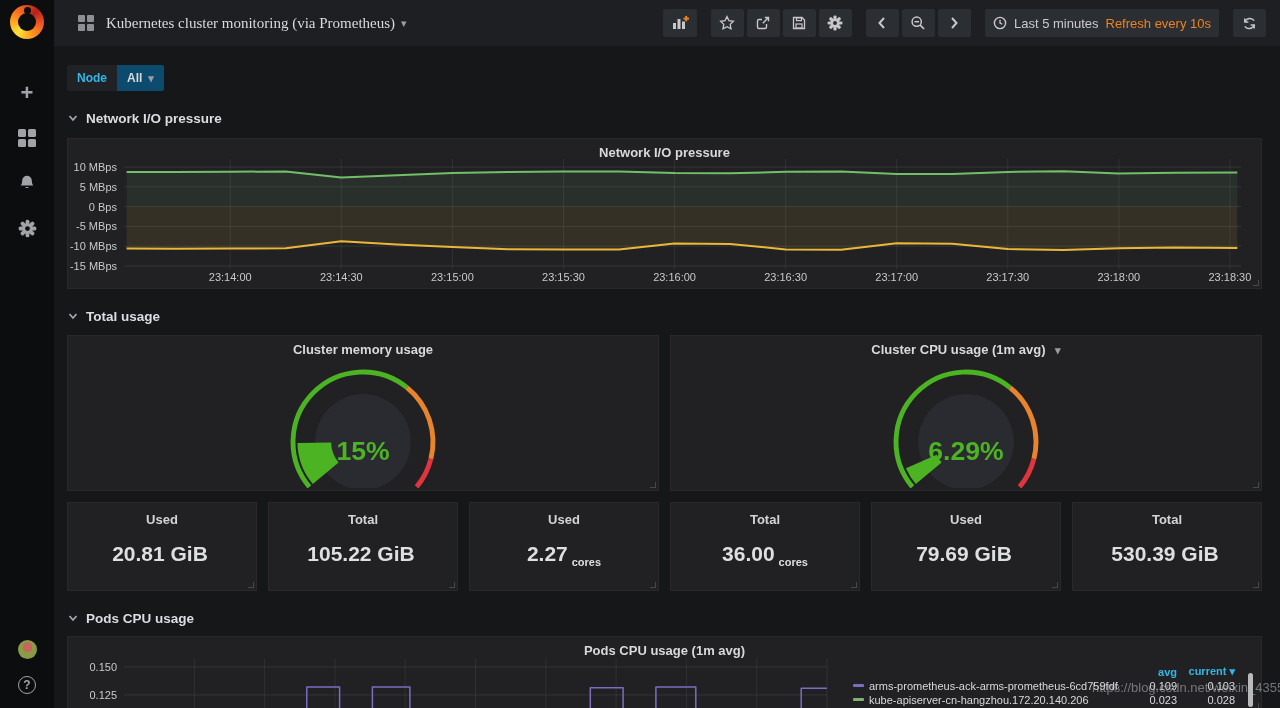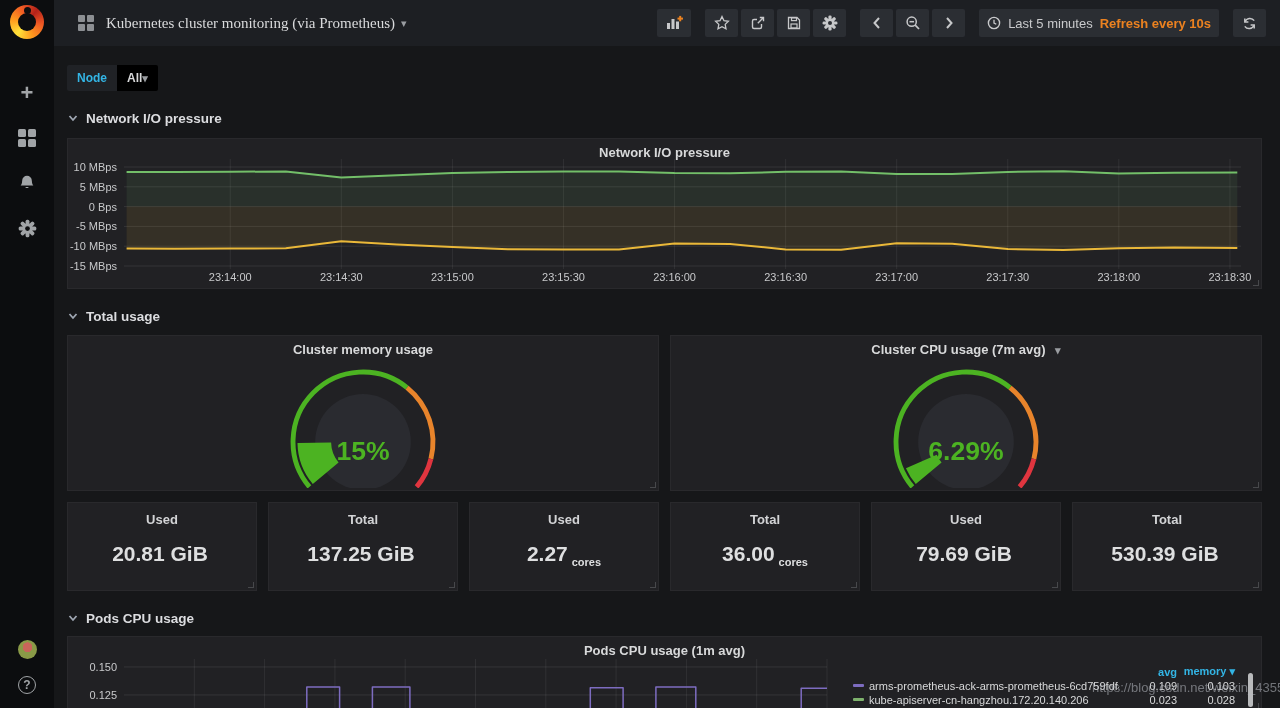--- a/index.html
+++ b/index.html
@@ -35,30 +35,30 @@
   .title-grid { display:grid; grid-template-columns:7px 7px; grid-template-rows:7px 7px; gap:2px; margin-right:12px; }
   .title-grid span { background:#8c8f93; border-radius:1px; }
   .nav-title { font-size:15px; color:#d9dadc; cursor:pointer;font-family:Liberation Serif, serif; }
   .caret { color:#9a9da1; font-size:11px; margin-left:6px; }
   .toolbar { margin-left:auto; display:flex; align-items:center; gap:4px; }
   .tb-group { display:flex; gap:3px; }
   .tb-btn { height:28px; min-width:33px; padding:0 8px; background:#2b2e33; border-radius:2px;
     display:flex; align-items:center; justify-content:center; cursor:pointer; color:#c7c8ca; }
   .tb-gap { width:6px; }
   .time-btn { gap:7px; font-size:13px; color:#c9cacc; }
-  .refresh-text { color:#ec8220; font-weight:bold; font-size:13px; }
+  .refresh-text { color:#ec8220; font-weight:normal; font-size:13px; }
   svg.ic { display:block; }
 
   
   .main { position:absolute; left:54px; top:46px; right:0; bottom:0; padding:19px 18px 0 13px; }
   .var-chip { display:inline-flex; height:26px; border-radius:2px; overflow:hidden; cursor:pointer; }
   .var-label { background:#202226; color:#33b5e5; font-size:12px; font-weight:bold;
     display:flex; align-items:center; padding:0 10px; }
-  .var-value { background:#000000; color:#d8d9da; font-size:12px; font-weight:bold;
-    display:flex; align-items:center; padding:0 10px; gap:0; }
+  .var-value { background:#0c4a6e; color:#d8d9da; font-size:12px; font-weight:bold;
+    display:flex; align-items:center; padding:0 10px; gap:6px; }
   .section-head { display:flex; align-items:center; gap:7px; margin-top:16px; height:22px;
     cursor:pointer; }
   .section-head .st { font-size:13.5px; font-weight:bold; color:#dcdde0; }
 
   .panel { position:relative; background:#212124; border:1px solid rgba(255,255,255,0.04); }
   .panel::after { content:""; position:absolute; right:2px; bottom:2px; width:5px; height:5px;
     border-right:1px solid #47484b; border-bottom:1px solid #47484b; }
   .panel-title { position:absolute; top:6px; left:0; right:0; text-align:center; font-size:13px;
     font-weight:bold; color:#d8d9da; cursor:pointer; z-index:3; }
 
@@ -302,21 +302,21 @@
             <circle cx="110" cy="88" r="54" fill="#2a2b30"></circle>
             <path d="M 53.312711209195626 135.5662831168039 A 74 74 0 0 1 36.01127055842704 89.29147807635897 L 74.00548297436991 88.6282866317422 A 36 36 0 0 0 82.42240004771679 111.14035394871541 Z" fill="#4cb322"></path>
             <path d="M 49.48248899360074 138.7802211652366 A 79 79 0 0 1 159.71631089293714 26.6054690448993" fill="none" stroke="#4cb322" stroke-width="5.5"></path>
             <path d="M 159.71631089293714 26.6054690448993 A 79 79 0 0 1 186.65336237580374 107.11182975237375" fill="none" stroke="#e8842b" stroke-width="5.5"></path>
             <path d="M 186.65336237580374 107.11182975237375 A 79 79 0 0 1 170.51751100639927 138.7802211652366" fill="none" stroke="#e0353f" stroke-width="5.5"></path>
             <text x="110" y="108" text-anchor="middle" font-size="30" font-weight="bold" fill="#4cb322">15%</text>
           </svg>
         </div>
     </div>
     <div class="panel gauge-panel">
-      <div class="panel-title"><span>Cluster CPU usage (7m avg)</span> <span class="caret">▾</span></div>
+      <div class="panel-title"><span>Cluster CPU usage (1m avg)</span> <span class="caret">▾</span></div>
       <div class="gauge-svg-wrap">
           <svg class="gauge-svg" width="196" height="124" viewBox="0 0 220 140">
             <circle cx="110" cy="88" r="54" fill="#2a2b30"></circle>
             <path d="M 53.312711209195626 135.5662831168039 A 74 74 0 0 1 42.2129650037418 117.68026088861193 L 77.02252351533386 102.4390458377031 A 36 36 0 0 0 82.42240004771679 111.14035394871541 Z" fill="#4cb322"></path>
             <path d="M 49.48248899360074 138.7802211652366 A 79 79 0 0 1 159.71631089293714 26.6054690448993" fill="none" stroke="#4cb322" stroke-width="5.5"></path>
             <path d="M 159.71631089293714 26.6054690448993 A 79 79 0 0 1 186.65336237580374 107.11182975237375" fill="none" stroke="#e8842b" stroke-width="5.5"></path>
             <path d="M 186.65336237580374 107.11182975237375 A 79 79 0 0 1 170.51751100639927 138.7802211652366" fill="none" stroke="#e0353f" stroke-width="5.5"></path>
             <text x="110" y="108" text-anchor="middle" font-size="30" font-weight="bold" fill="#4cb322">6.29%</text>
           </svg>
         </div>
@@ -327,21 +327,21 @@
     <div class="panel stat-panel">
       <div class="stat-label">Used</div>
       <div class="stat-value">
           <span>20.81 GiB</span>
           <span class="stat-unit"></span>
         </div>
     </div>
     <div class="panel stat-panel">
       <div class="stat-label">Total</div>
       <div class="stat-value">
-          <span>137.25 GiB</span>
+          <span>105.22 GiB</span>
           <span class="stat-unit"></span>
         </div>
     </div>
     <div class="panel stat-panel">
       <div class="stat-label">Used</div>
       <div class="stat-value">
           <span>2.27</span>
           <span class="stat-unit">cores</span>
         </div>
     </div>
@@ -393,21 +393,21 @@
         <line x1="56" y1="57.97898423817863" x2="759" y2="57.97898423817863" stroke="rgba(255,255,255,0.09)"></line>
         <polyline points="56.0,82.6 238.8,82.6 238.8,50.1 271.6,50.1 271.6,82.6 304.4,82.6 304.4,50.1 341.9,50.1 341.9,82.6 522.3,82.6 522.3,50.7 555.1,50.7 555.1,82.6 587.9,82.6 587.9,50.1 627.8,50.1 627.8,82.6 733.2,82.6 733.2,51.3 759.0,51.3" fill="none" stroke="#7d6cc0" stroke-width="1.5" stroke-linejoin="round"></polyline>
         <polyline points="56.0,168.9 759.0,168.9" fill="none" stroke="#7eb26d" stroke-width="1.5" stroke-linejoin="round"></polyline>
         <text x="49" y="33.957968476357266" text-anchor="end" font-size="11" fill="#c8c9cb">0.150</text>
         <text x="49" y="61.97898423817863" text-anchor="end" font-size="11" fill="#c8c9cb">0.125</text>
       </svg>
     <div class="legend">
       <div class="legend-row">
         <span class="legend-name"></span>
         <span class="lg-col legend-head">avg</span>
-        <span class="lg-col legend-head"><span>memory</span> ▾</span>
+        <span class="lg-col legend-head"><span>current</span> ▾</span>
       </div>
       <div class="legend-row">
         <span class="legend-name">
           <span class="legend-dash" style="background:#7d6cc0"></span>
           <span>arms-prometheus-ack-arms-prometheus-6cd759fdf-n6gdn</span>
         </span>
         <span class="lg-col">0.109</span>
         <span class="lg-col">0.103</span>
       </div>
       <div class="legend-row">

